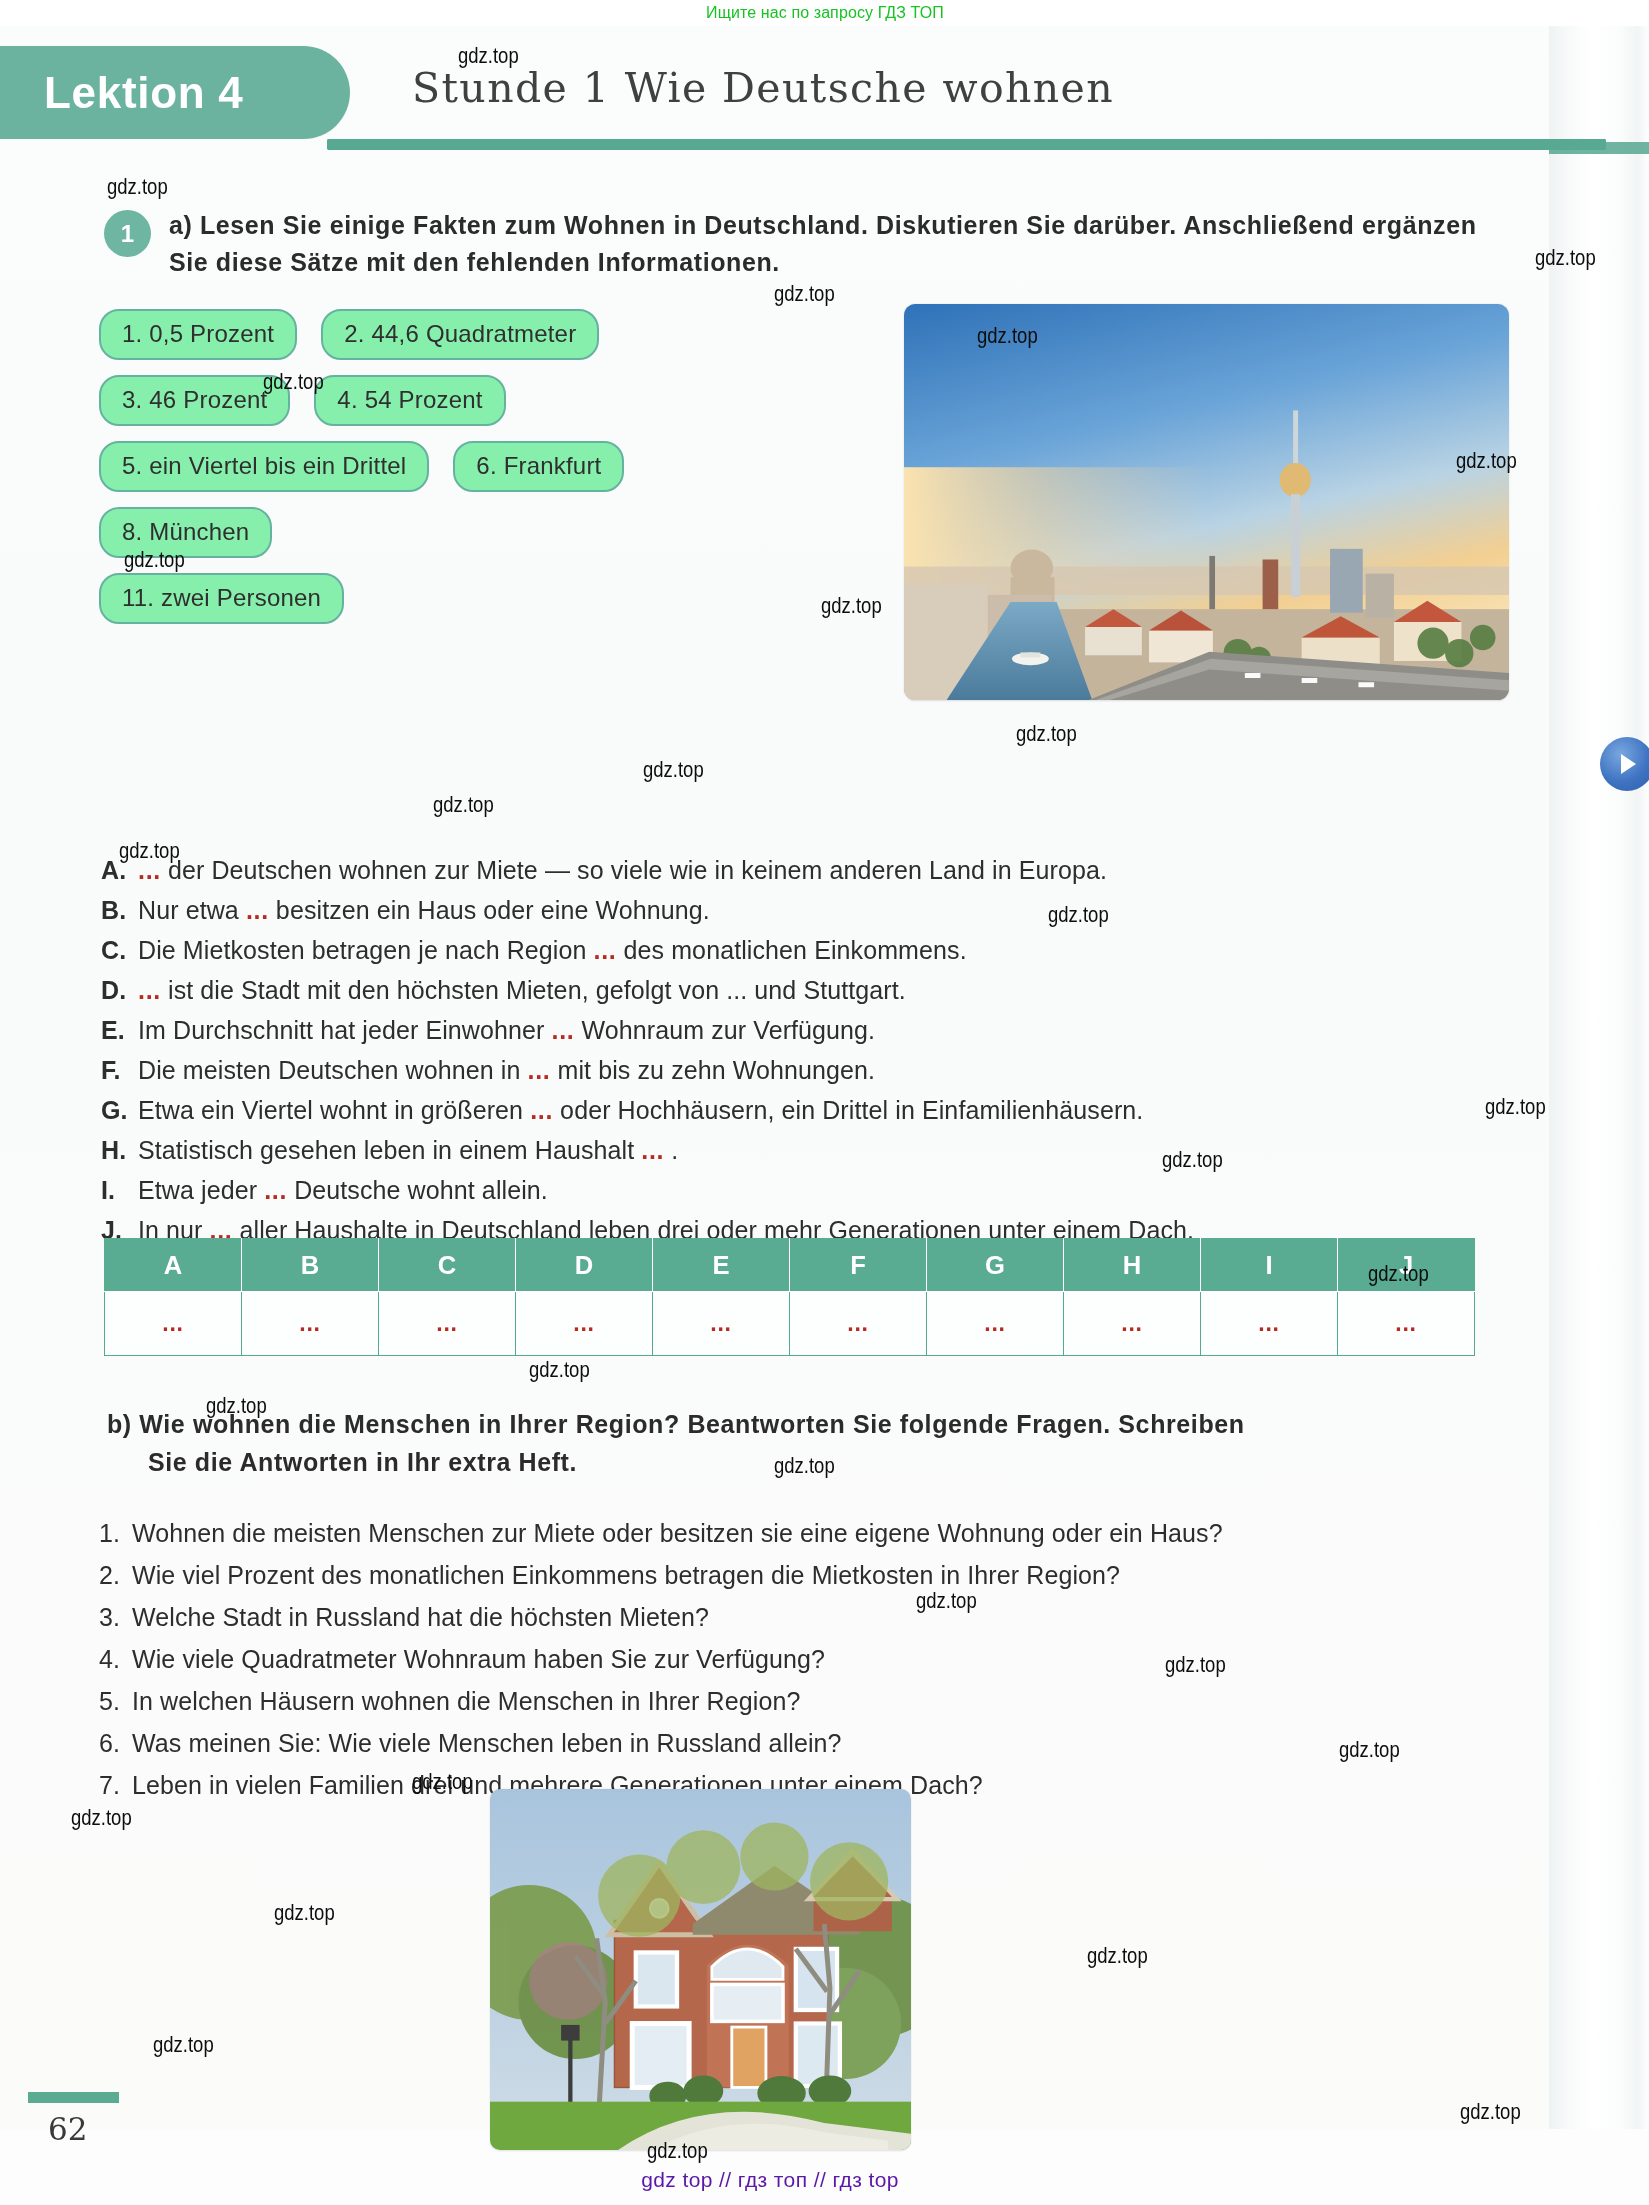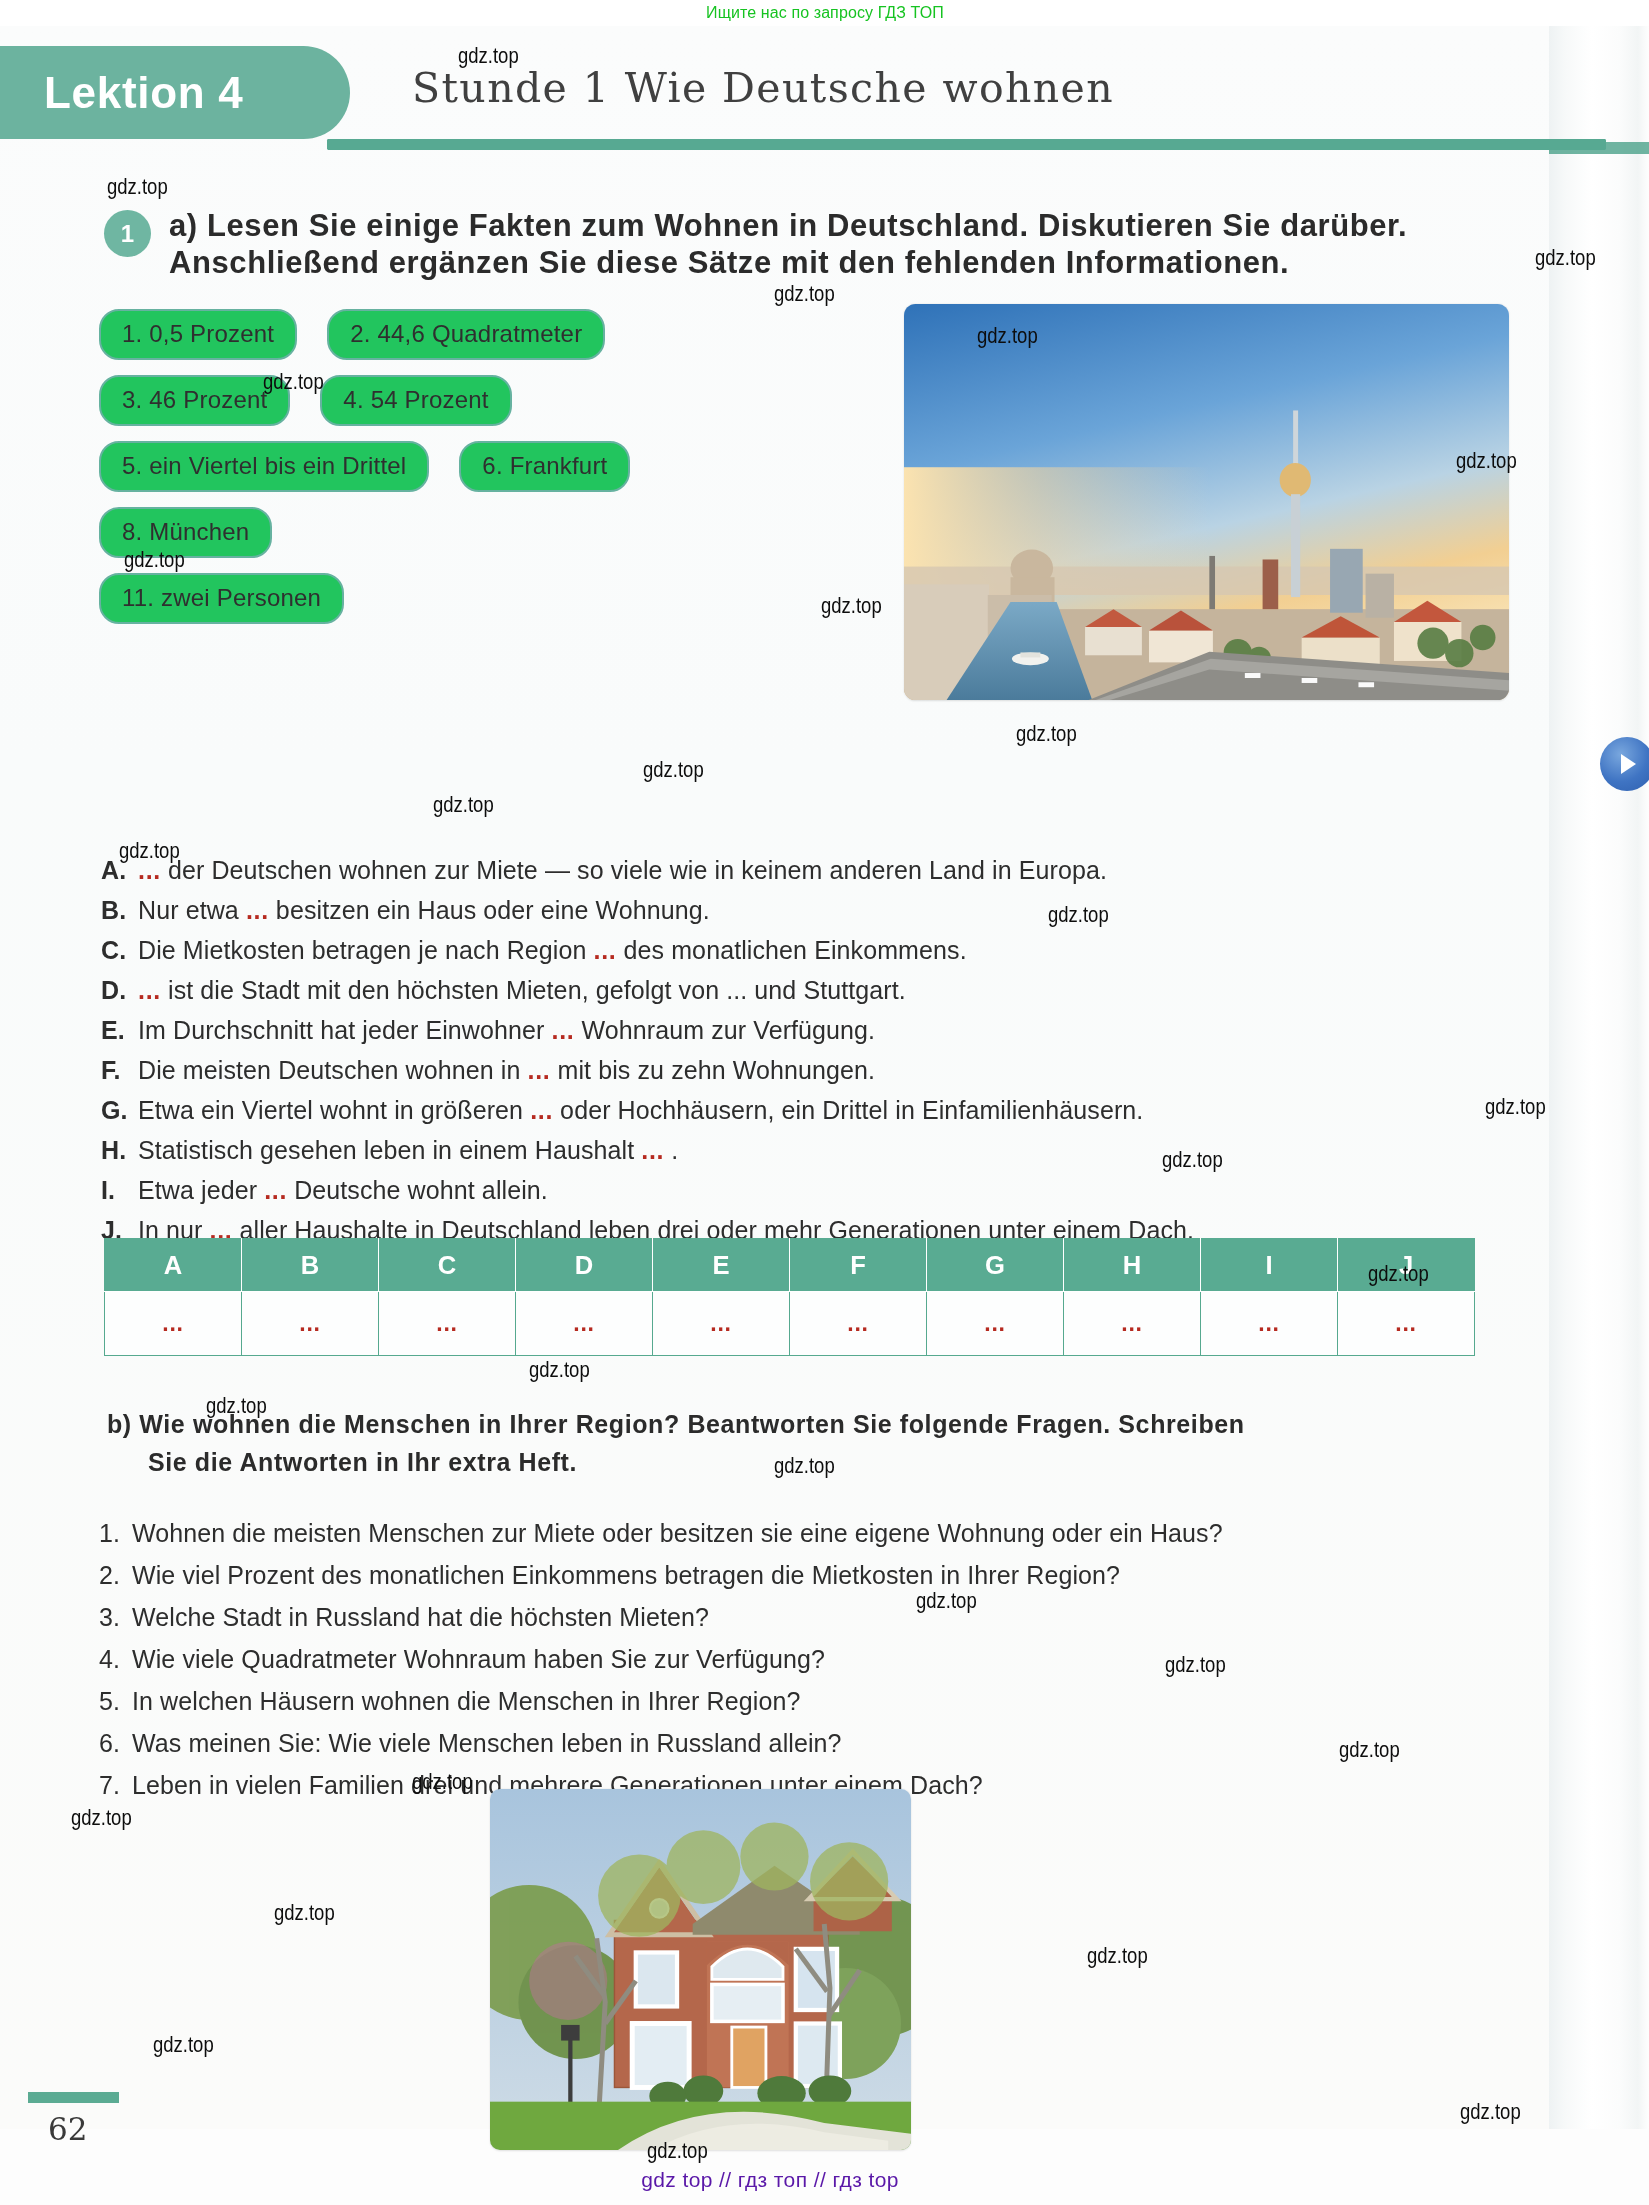--- a/index.html
+++ b/index.html
@@ -59,31 +59,31 @@
   
   .ex-badge {
     position: absolute; left: 104px; top: 210px; width: 47px; height: 47px;
     border-radius: 50%; background: #6fb6a2;
     display: flex; align-items: center; justify-content: center;
   }
   .ex-badge span { color: #fff; font-size: 24px; font-weight: bold; }
 
   .task-a {
     position: absolute; left: 169px; top: 207px; width: 1336px;
-    font-size: 31px; font-weight: bold; color: #2b2b2b;
+    font-size: 25px; font-weight: bold; color: #2b2b2b;
     line-height: 37px; letter-spacing: 0.6px;
   }
 
   
   .pill-area { position: absolute; left: 99px; top: 309px; width: 782px; }
   .pill-row { display: flex; align-items: flex-start; margin-bottom: 15.6px; }
   .pill {
     border: 2.1px solid #66b2a0; border-radius: 20px;
-    padding: 8.5px 21px 10px 21px; margin-right: 30px;
-    font-size: 24px; color: #2f2f2f; background: #22c55e;
+    padding: 8.5px 21px 10px 21px; margin-right: 24px;
+    font-size: 24px; color: #2f2f2f; background: #86efac;
     white-space: nowrap; letter-spacing: 0.2px;
   }
 
   
   .photo-berlin {
     position: absolute; left: 904px; top: 304px; width: 605px; height: 396px;
     border-radius: 11.4px; overflow: hidden;
     box-shadow: 0 0.7px 2.1px rgba(0,0,0,.12);
   }
   .photo-berlin svg { display:block; width: 100%; height: 100%; }

